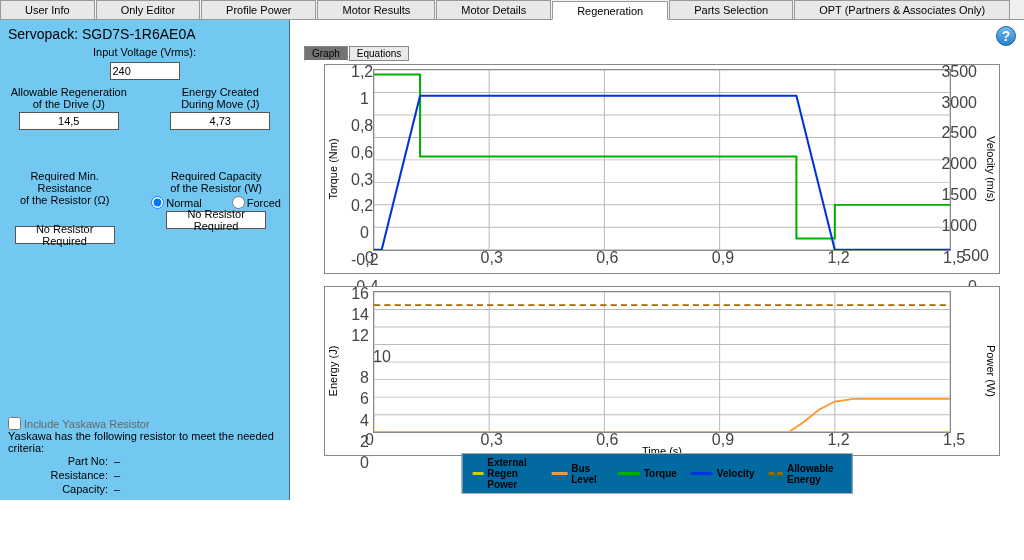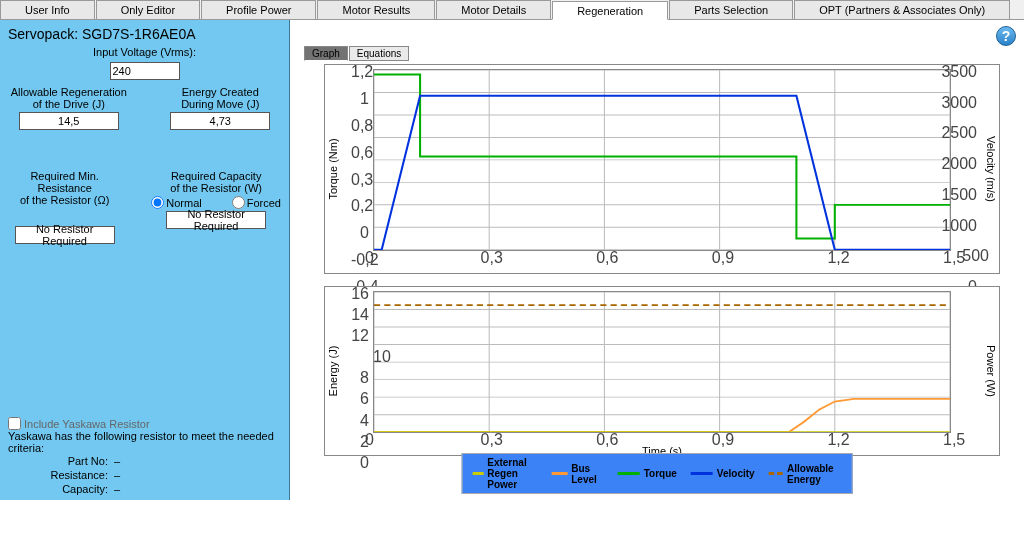--- a/index.html
+++ b/index.html
@@ -38,21 +38,21 @@
 .chart { position:relative; border:1px solid #888; background:#fff; }
 .chart-top { flex: 1.05; }
 .chart-bot { flex: 0.85; }
 .plot-area { position:absolute; top:4px; left:48px; right:48px; bottom:22px; border:1px solid #888; }
 .grid line { stroke:#bbb; stroke-width:1; }
 .axis-lbl { position:absolute; font-size:11px; color:#000; }
 .axis-lbl.vert { writing-mode:vertical-rl; transform:rotate(180deg); }
 .tick { position:absolute; font-size:16px; color:#444; }
 .series { fill:none; stroke-width:2; }
 
-.legend { position:absolute; bottom:6px; left:50%; transform:translateX(-50%); display:flex; gap:14px; border:1px solid #aaa; background:#3b82f6; padding:3px 10px; font-size:10px; align-items:center; }
+.legend { position:absolute; bottom:6px; left:50%; transform:translateX(-50%); display:flex; gap:14px; border:1px solid #aaa; background:#0369a1; padding:3px 10px; font-size:10px; align-items:center; }
 .sw { width:22px; height:0; border-top-width:3px; border-top-style:solid; display:inline-block; vertical-align:middle; }
 .sw.dash { border-top-style:dashed; }
 .legend span { display:flex; align-items:center; gap:4px; }
 
 .xlabel { position:absolute; bottom:-2px; left:50%; transform:translateX(-50%); font-size:11px; }
 </style>
 </head>
 <body>
 
 <div class="tabs-row" id="tabs">

